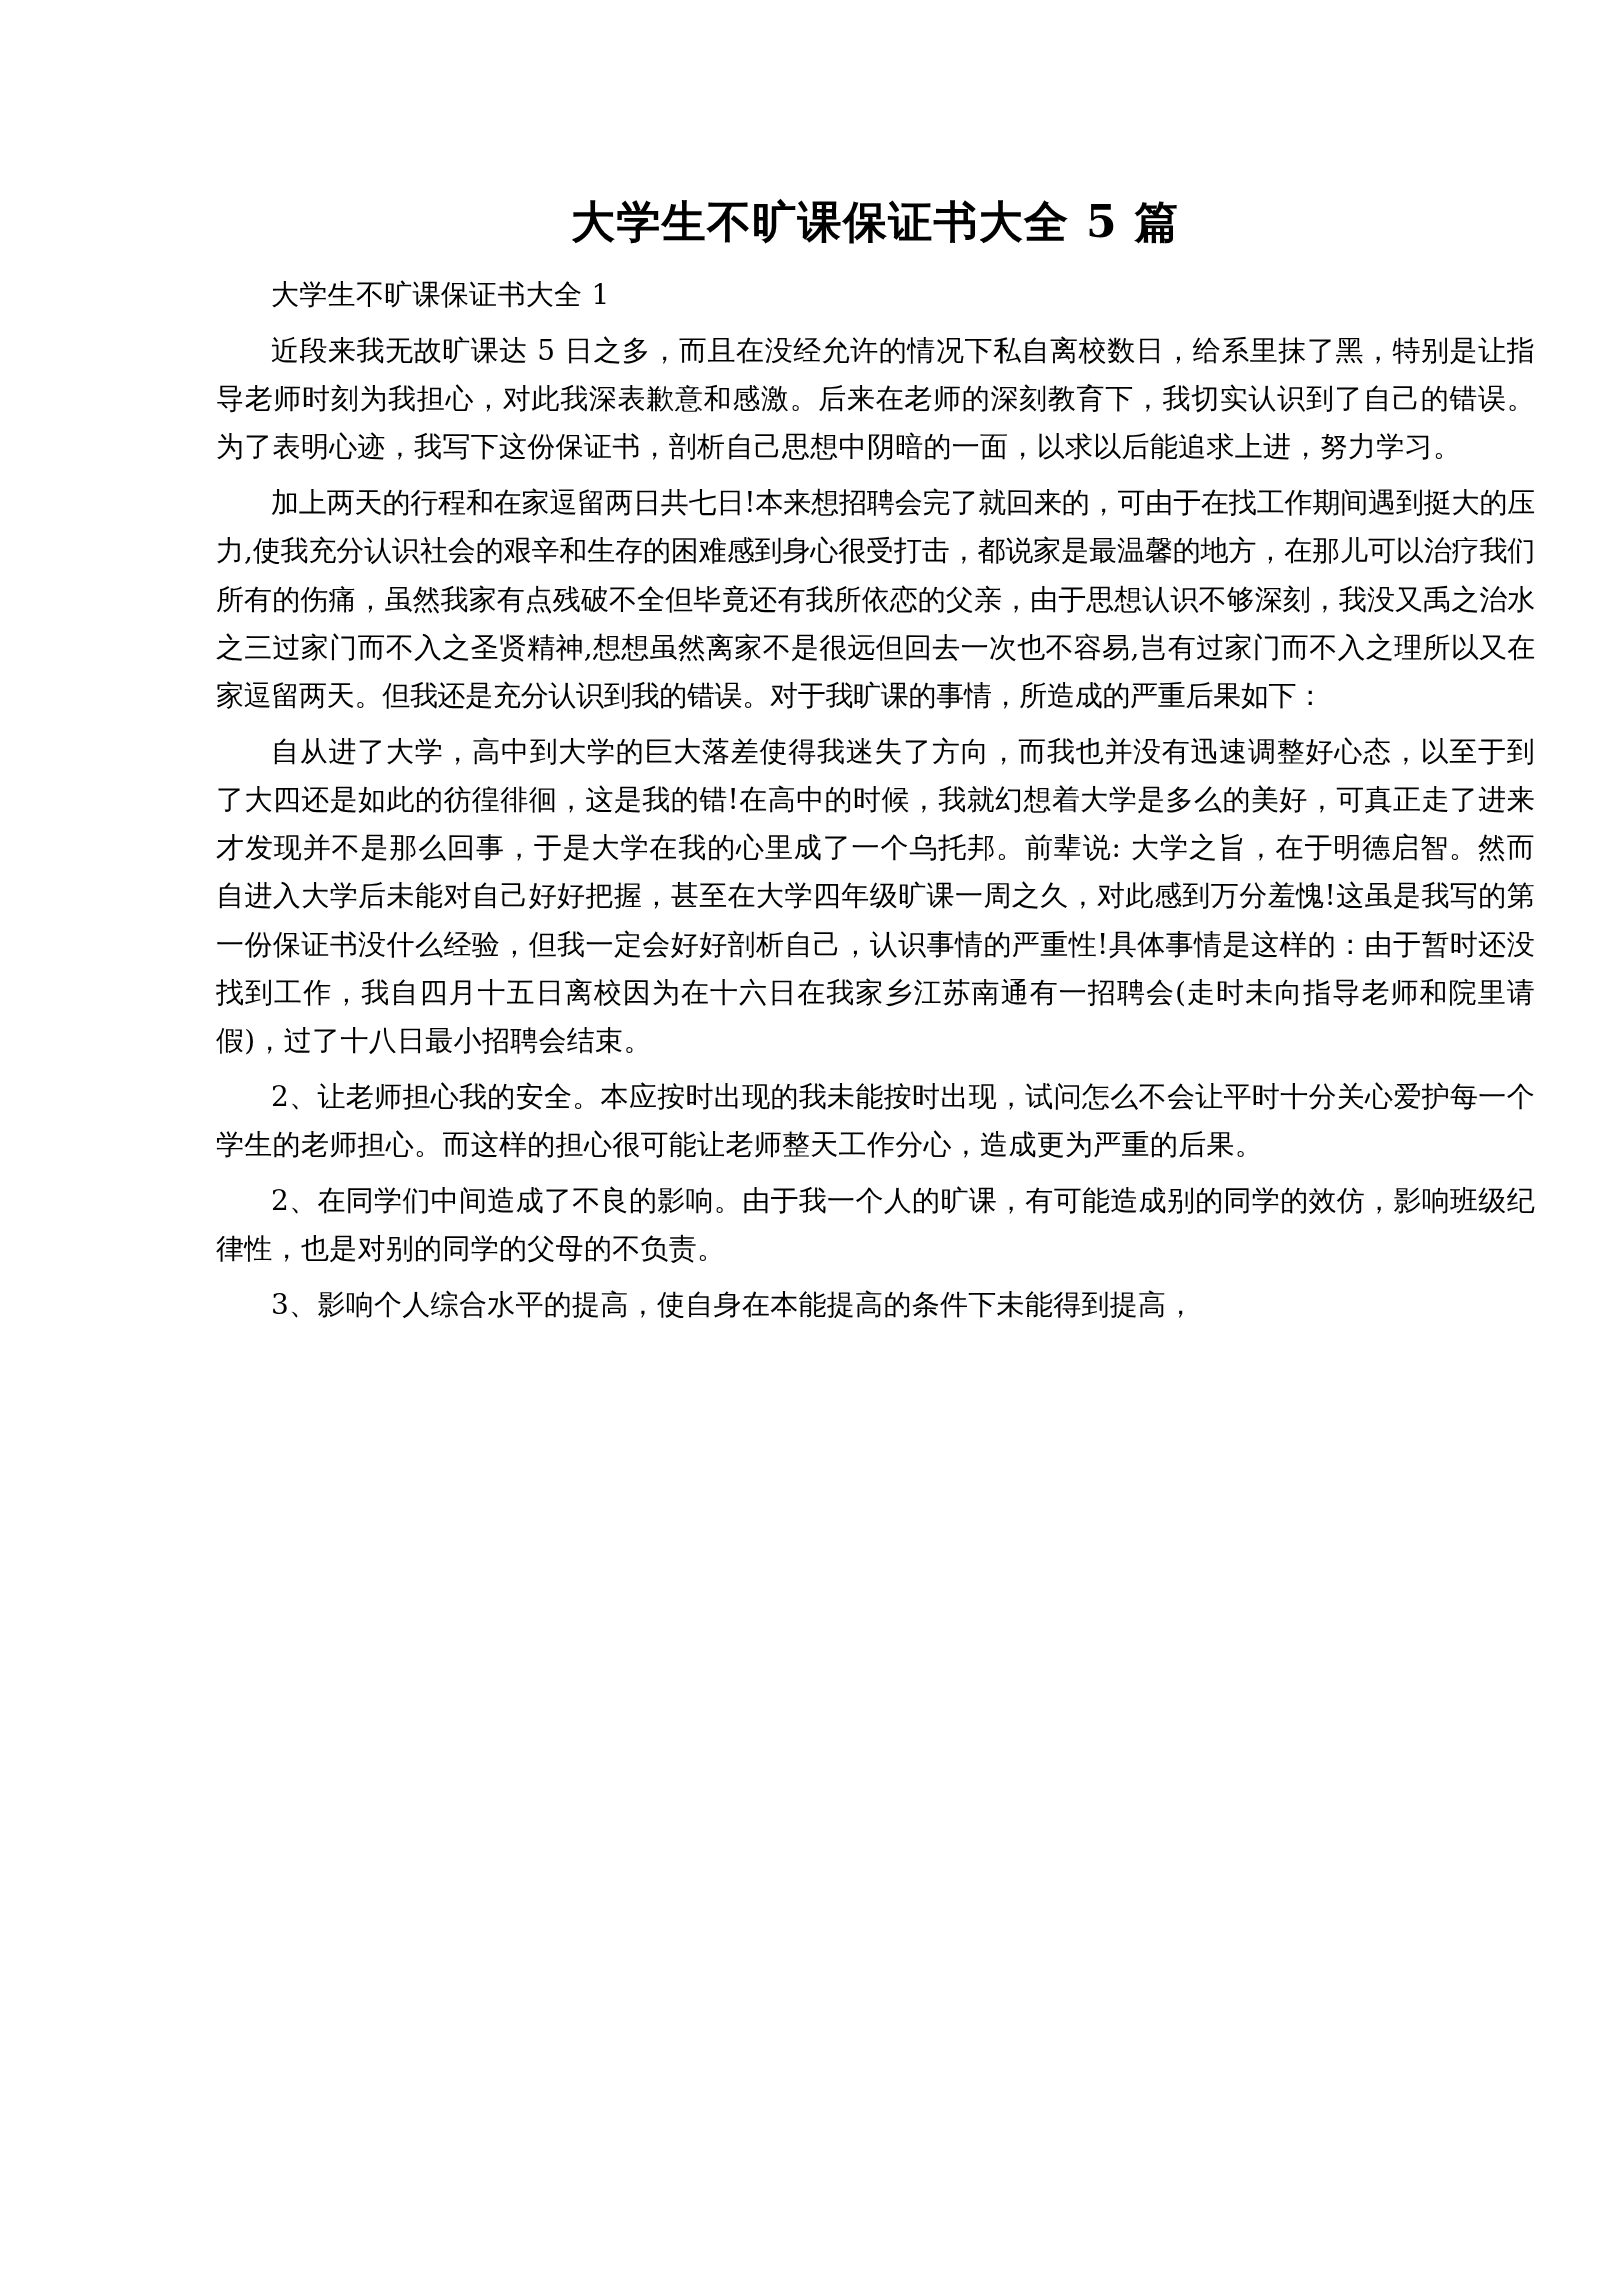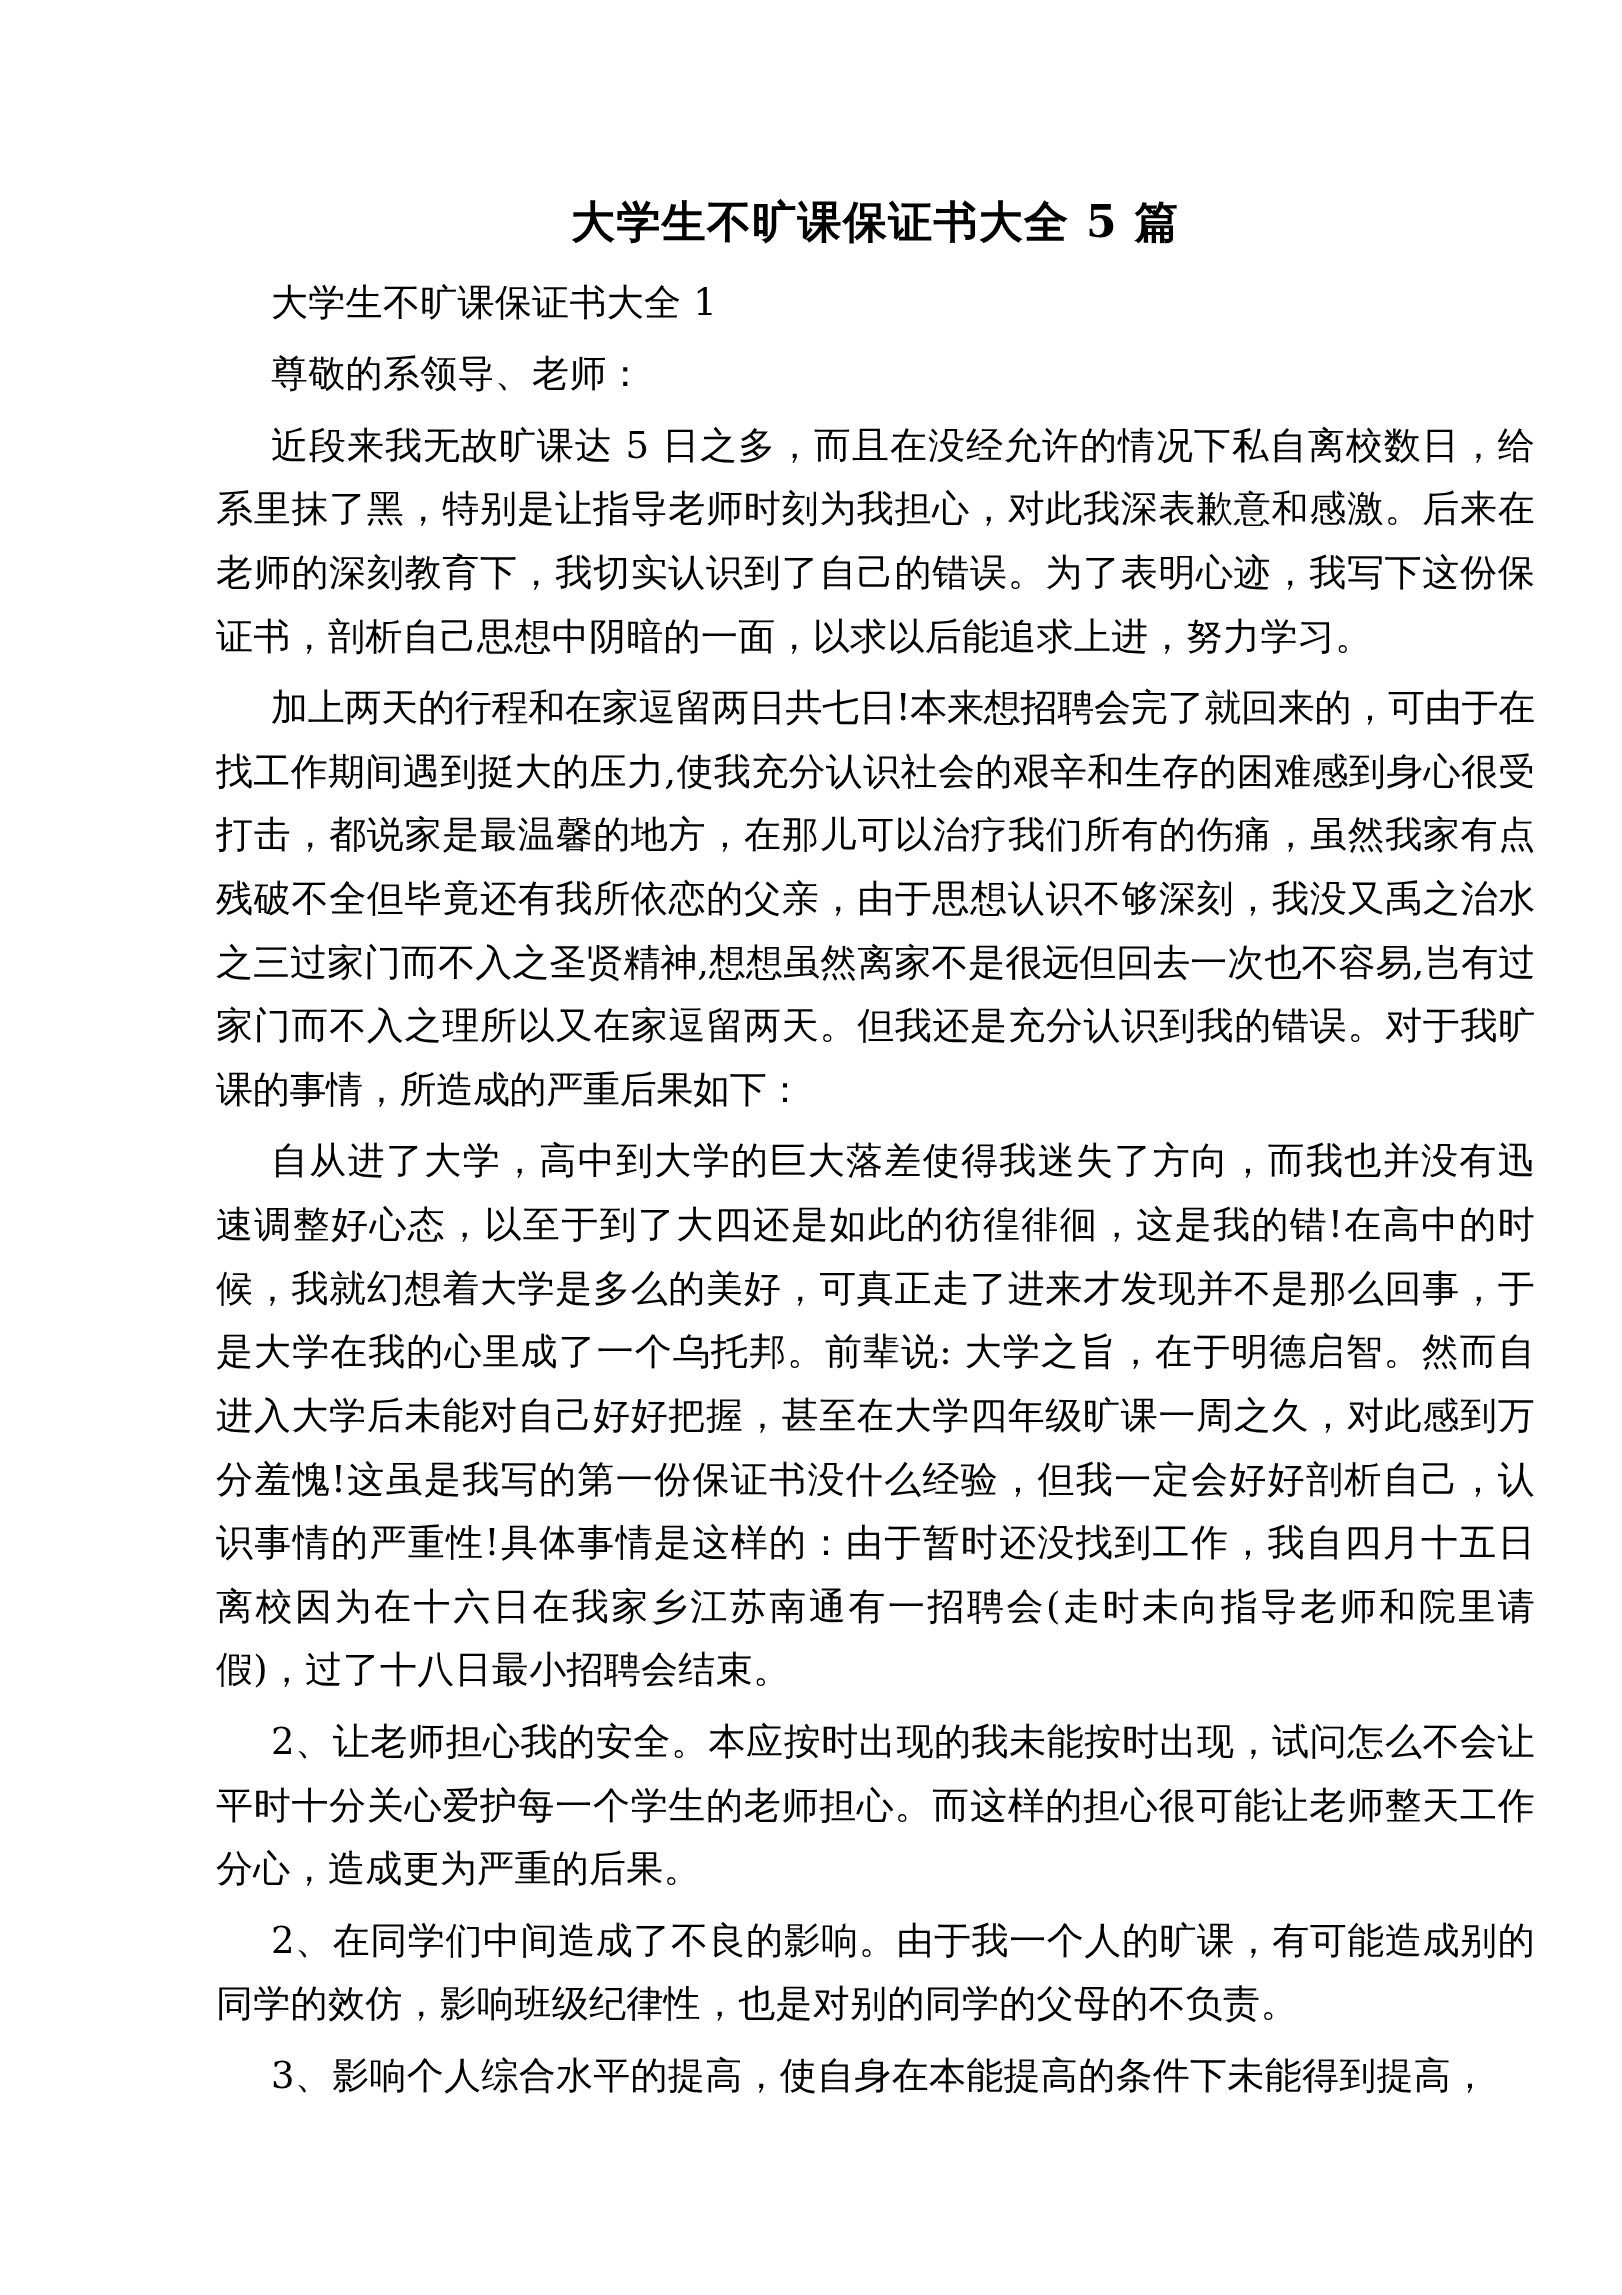--- a/index.html
+++ b/index.html
@@ -24,21 +24,21 @@
   .doc-title {
     font-family: "DejaVu Serif", "Liberation Serif", serif;
     font-size: 44px;
     font-weight: 700;
     text-align: center;
     letter-spacing: 1.3px;
     margin: 0 0 22px 0;
     line-height: 1.2;
   }
   .para {
-    font-size: 37px;
+    font-size: 28px;
     line-height: 1.72;
     margin: 0 0 7.9px 0;
     text-align: justify;
     text-justify: inter-ideograph;
     letter-spacing: 0.3px;
   }
   .indent {
     text-indent: 55px;
   }
   .tight {
@@ -46,21 +46,20 @@
   }
 </style>
 </head>
 <body>
 
 <div class="page">
 
   <h1 class="doc-title">大学生不旷课保证书大全 5 篇</h1>
 
   <p class="para indent">大学生不旷课保证书大全 1</p>
-  <p class="para indent">尊敬的系领导、老师：</p>
   <p class="para indent">近段来我无故旷课达 5 日之多，而且在没经允许的情况下私自离校数日，给系里抹了黑，特别是让指导老师时刻为我担心，对此我深表歉意和感激。后来在老师的深刻教育下，我切实认识到了自己的错误。为了表明心迹，我写下这份保证书，剖析自己思想中阴暗的一面，以求以后能追求上进，努力学习。</p>
   <p class="para indent tight">加上两天的行程和在家逗留两日共七日!本来想招聘会完了就回来的，可由于在找工作期间遇到挺大的压力,使我充分认识社会的艰辛和生存的困难感到身心很受打击，都说家是最温馨的地方，在那儿可以治疗我们所有的伤痛，虽然我家有点残破不全但毕竟还有我所依恋的父亲，由于思想认识不够深刻，我没又禹之治水之三过家门而不入之圣贤精神,想想虽然离家不是很远但回去一次也不容易,岂有过家门而不入之理所以又在家逗留两天。但我还是充分认识到我的错误。对于我旷课的事情，所造成的严重后果如下：</p>
   <p class="para indent">自从进了大学，高中到大学的巨大落差使得我迷失了方向，而我也并没有迅速调整好心态，以至于到了大四还是如此的彷徨徘徊，这是我的错!在高中的时候，我就幻想着大学是多么的美好，可真正走了进来才发现并不是那么回事，于是大学在我的心里成了一个乌托邦。前辈说: 大学之旨，在于明德启智。然而自进入大学后未能对自己好好把握，甚至在大学四年级旷课一周之久，对此感到万分羞愧!这虽是我写的第一份保证书没什么经验，但我一定会好好剖析自己，认识事情的严重性!具体事情是这样的：由于暂时还没找到工作，我自四月十五日离校因为在十六日在我家乡江苏南通有一招聘会(走时未向指导老师和院里请假)，过了十八日最小招聘会结束。</p>
   <p class="para indent">2、让老师担心我的安全。本应按时出现的我未能按时出现，试问怎么不会让平时十分关心爱护每一个学生的老师担心。而这样的担心很可能让老师整天工作分心，造成更为严重的后果。</p>
   <p class="para indent">2、在同学们中间造成了不良的影响。由于我一个人的旷课，有可能造成别的同学的效仿，影响班级纪律性，也是对别的同学的父母的不负责。</p>
   <p class="para indent">3、影响个人综合水平的提高，使自身在本能提高的条件下未能得到提高，</p>
 
 </div>
 
 

